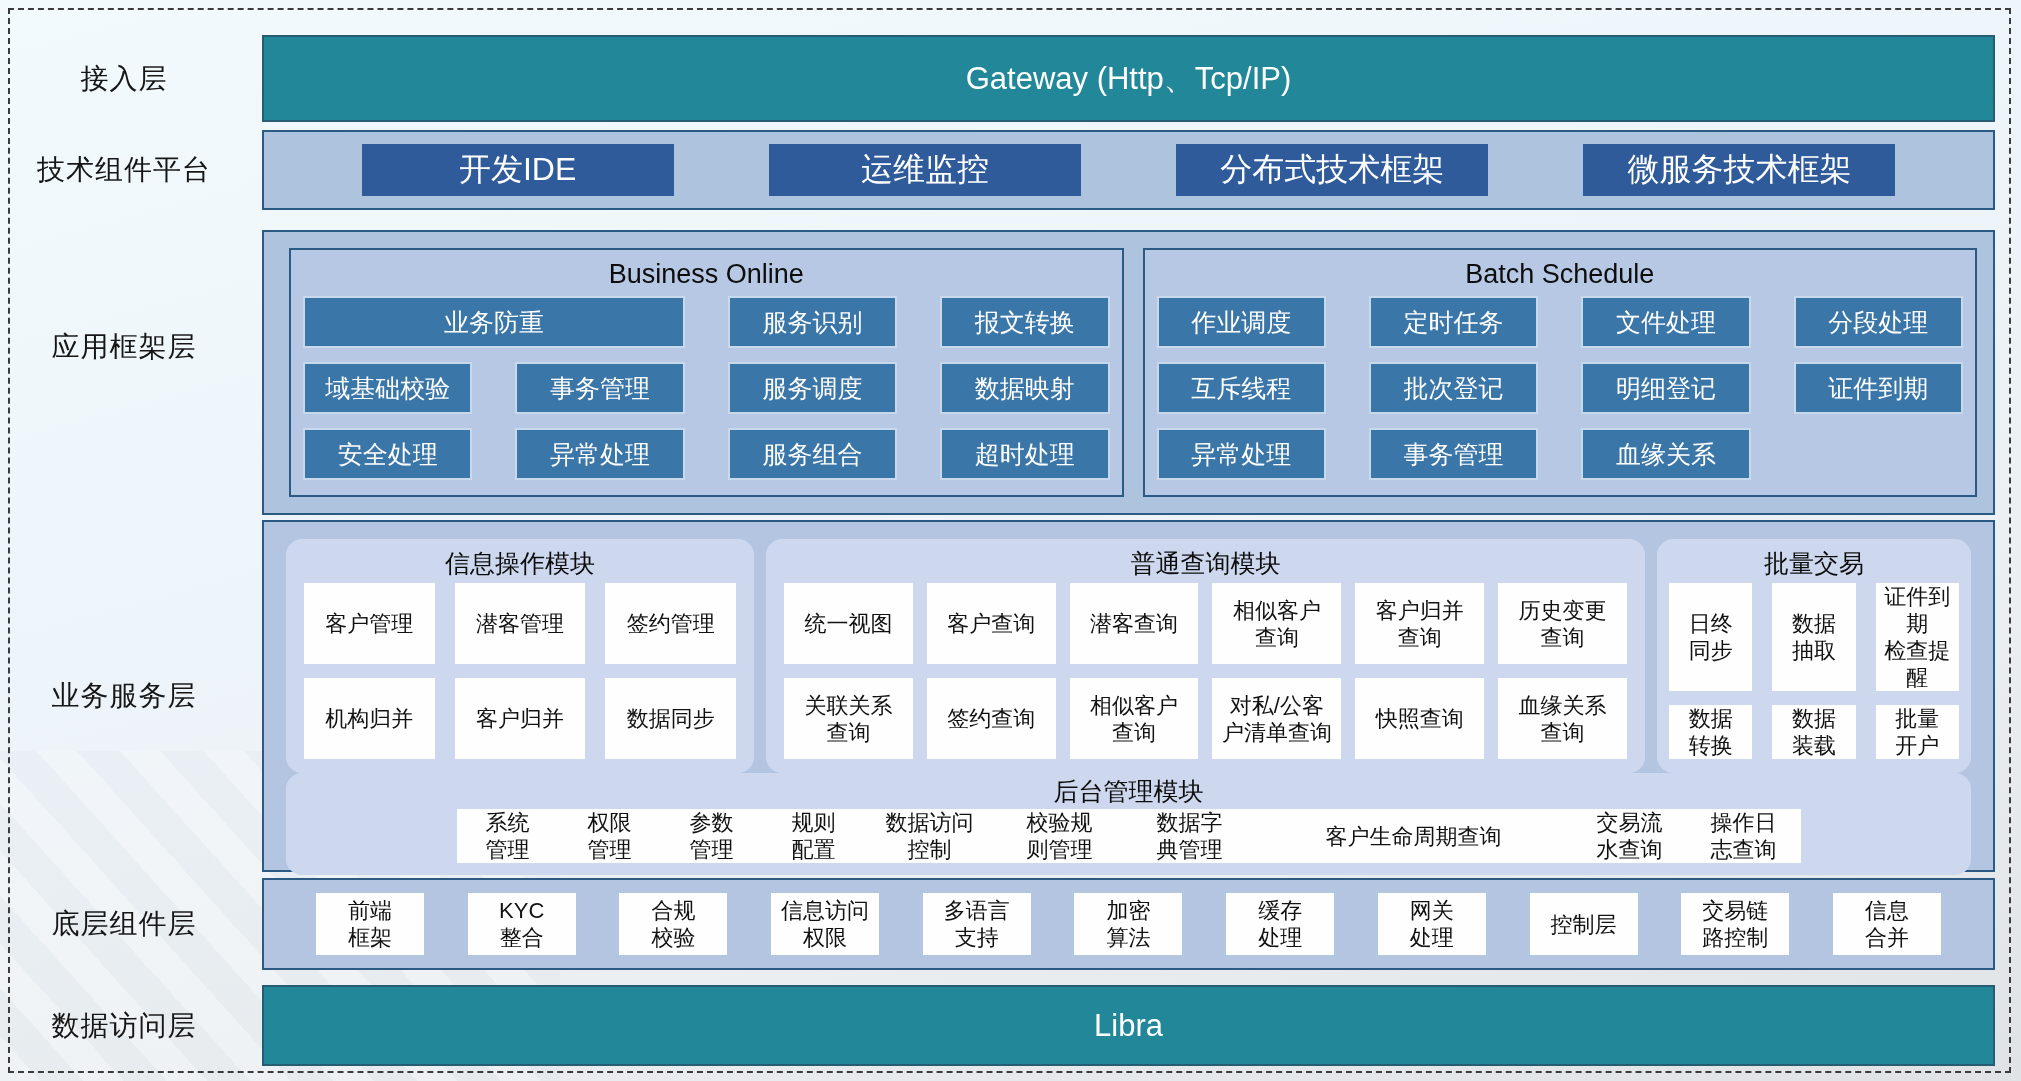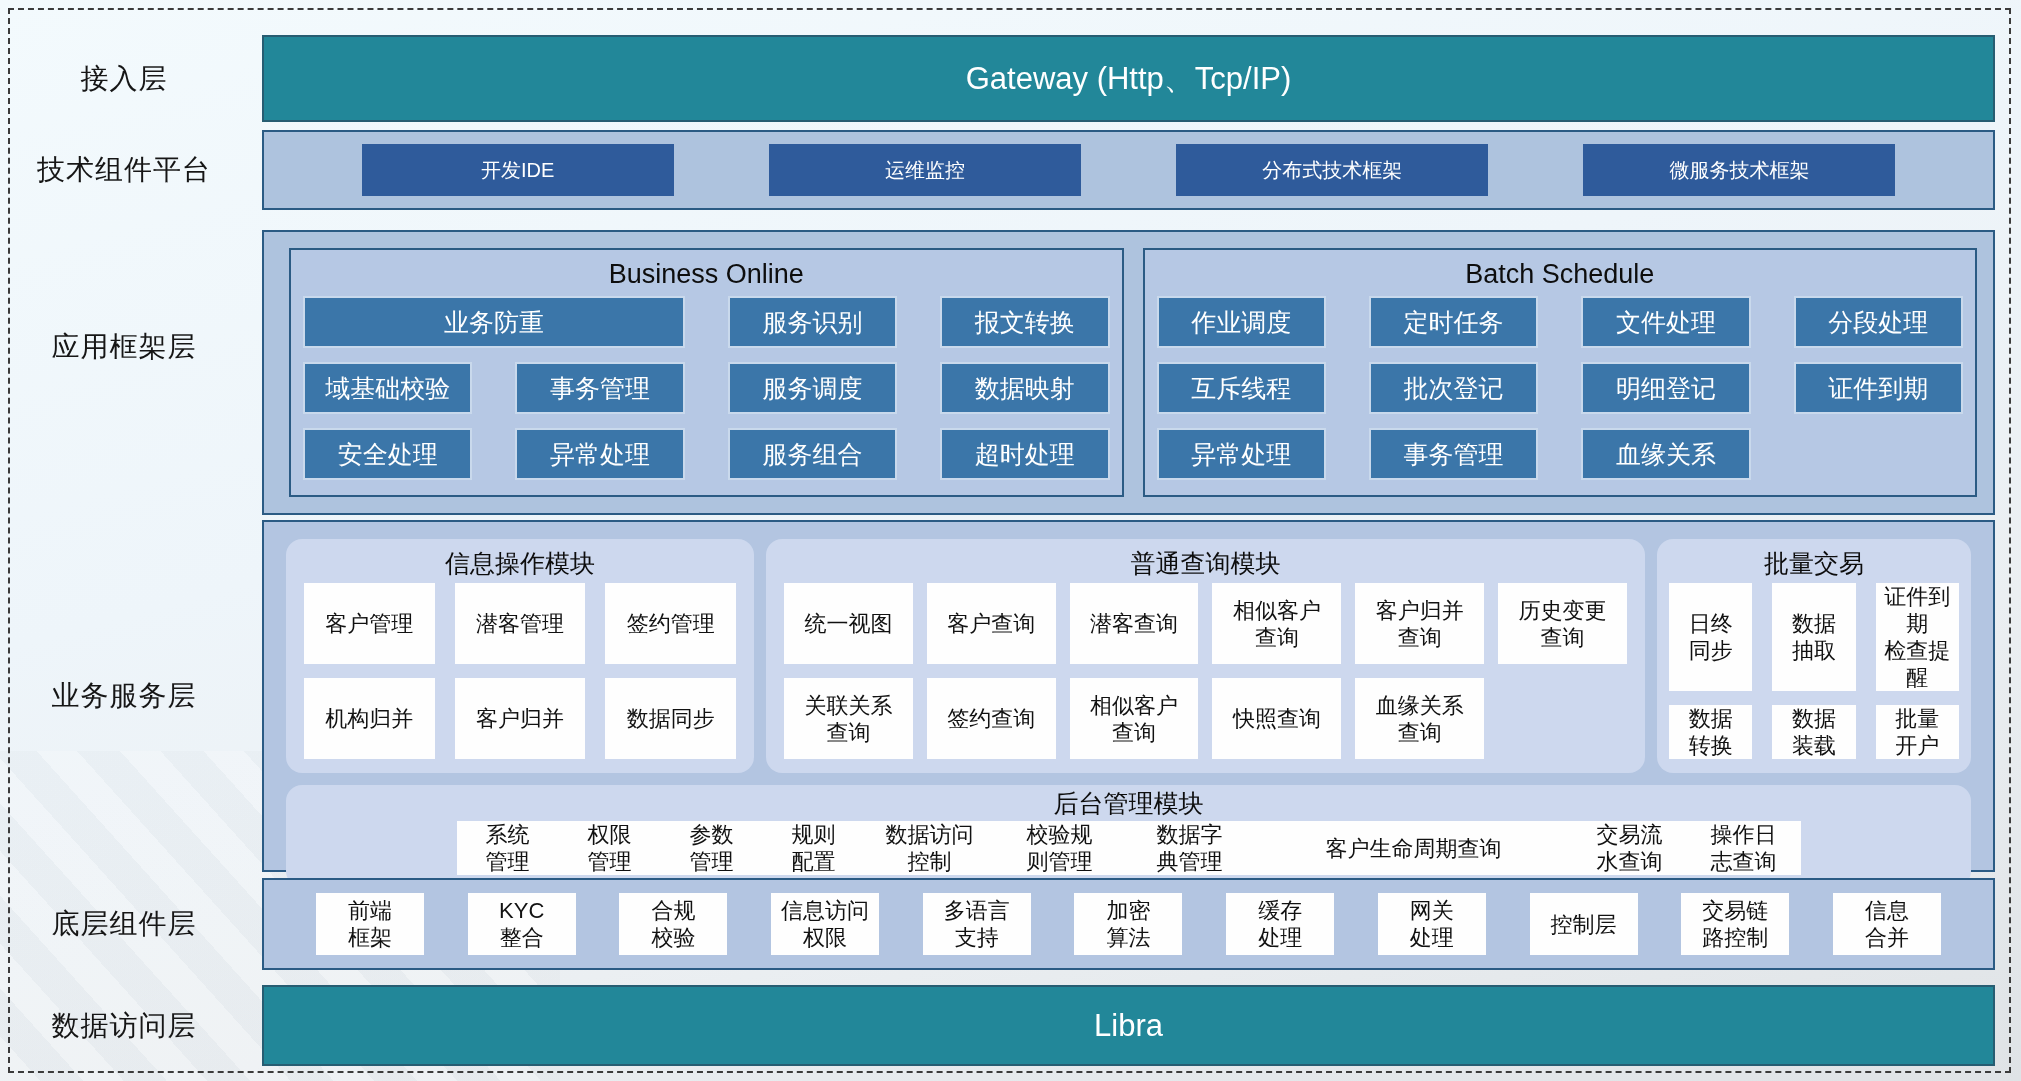--- a/index.html
+++ b/index.html
@@ -44,21 +44,21 @@
   }
   .gateway { top:35px; height:87px; }
   .libra   { top:985px; height:81px; }
 
   .tech-bar {
     top:130px; height:80px; background:#aec3de; border:2px solid #2b5b84;
     display:flex; align-items:center; justify-content:space-around; padding:0 50px;
   }
   .btn-dark {
     width:312px; height:52px; background:#2f5b9b; color:#fff;
-    display:flex; align-items:center; justify-content:center; font-size:20px;
+    display:flex; align-items:center; justify-content:center; font-size:32px;
   }
 
   .app-box {
     top:230px; height:285px; background:#aec3de; border:2px solid #2b5b84;
     display:flex; gap:19px; padding:16px 16px 16px 25px;
   }
   .section {
     flex:1; background:#b6c8e4; border:2px solid #2b5b84;
     display:flex; flex-direction:column; padding:2px 12px 15px;
   }
@@ -70,21 +70,21 @@
     flex:1; display:grid; grid-template-columns:repeat(4,1fr); gap:14px 43px;
   }
   .btn-steel {
     background:#3b76a9; border:2px solid #c9d9ec; color:#fff;
     display:flex; align-items:center; justify-content:center; font-size:25px;
   }
   .span2 { grid-column: span 2; }
 
   .biz-box {
     top:520px; height:352px; background:#b3c5e1; border:2px solid #2b5b84;
-    padding:17px 22px 13px; display:flex; flex-direction:column; gap:12px;
+    padding:17px 22px 13px; display:flex; flex-direction:column; gap:0;
   }
   .biz-top { flex:1; display:flex; gap:12px; }
   .panel {
     background:#cdd8ee; border-radius:16px;
     display:flex; flex-direction:column; padding:4px 18px 14px;
   }
   .p1 { width:468px; }
   .p2 { flex:1; }
   .p3 { width:314px; padding:4px 12px 14px; }
   .panel-title {
@@ -198,20 +198,22 @@
 查询</div>
           <div class="wbox">客户归并
 查询</div>
           <div class="wbox">历史变更
 查询</div>
           <div class="wbox">关联关系
 查询</div>
           <div class="wbox">签约查询</div>
           <div class="wbox">相似客户
 查询</div>
+          <div class="wbox">对私/公客
+户清单查询</div>
           <div class="wbox">快照查询</div>
           <div class="wbox">血缘关系
 查询</div>
         </div>
       </div>
       <div class="panel p3">
         <div class="panel-title">批量交易</div>
         <div class="panel-grid g3">
           <div class="wbox">日终
 同步</div>

